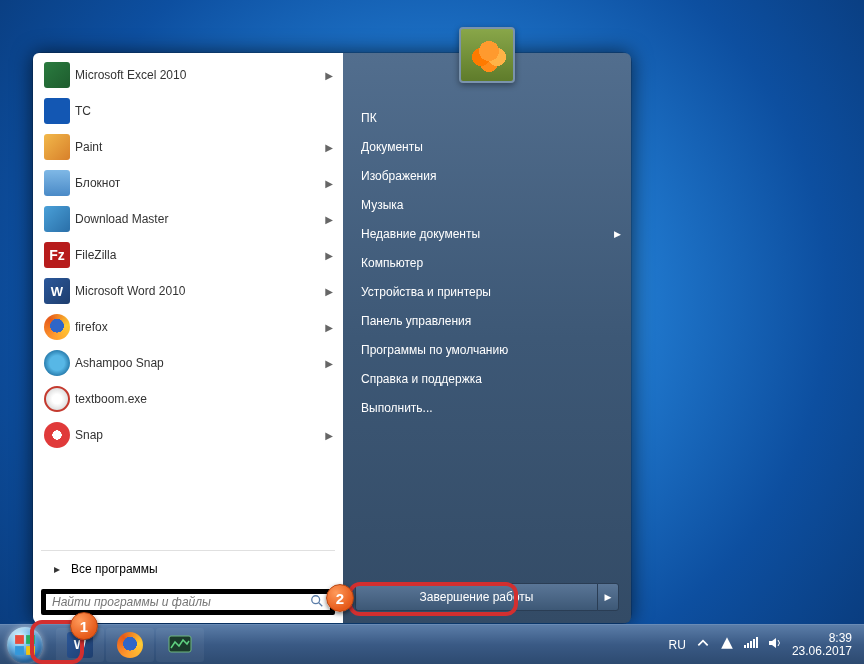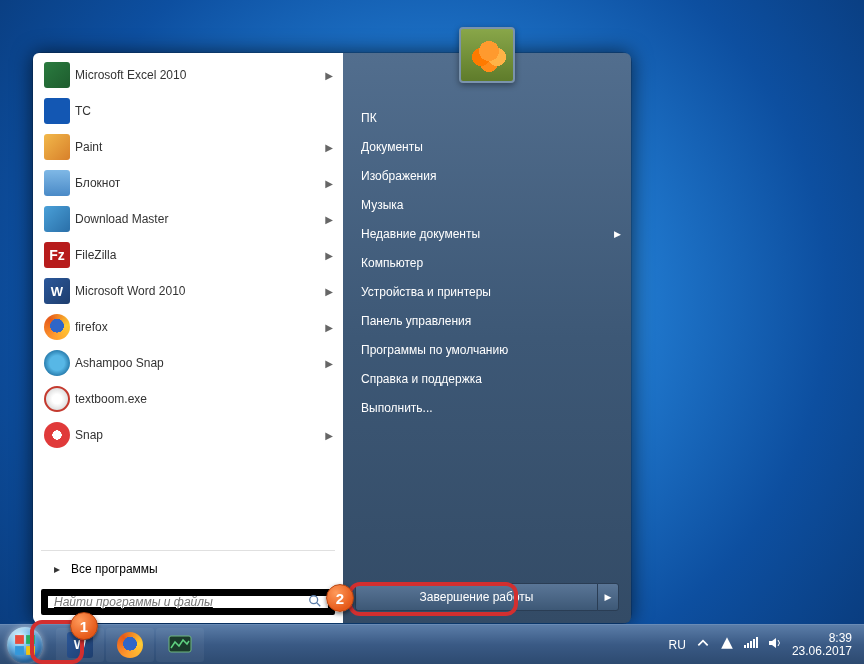--- a/index.html
+++ b/index.html
@@ -24,21 +24,21 @@
 .prog-list{flex:1;overflow:hidden;}
 .prog-item{display:flex;align-items:center;height:36px;padding:0 6px;cursor:pointer;}
 .prog-icon{width:28px;height:28px;margin-right:4px;display:flex;align-items:center;justify-content:center;}
 .prog-icon svg,.prog-icon .ic{width:26px;height:26px;}
 .prog-label{flex:1;color:#333;}
 .prog-arrow{color:#666;font-size:10px;}
 .sep{height:1px;background:#e0e0e0;margin:2px 4px;}
 .allprogs{display:flex;align-items:center;height:32px;padding:0 6px;cursor:pointer;}
 .allprogs .tri{width:28px;text-align:center;color:#333;}
 .search-row{padding:4px;}
-.search-box{width:100%;height:26px;border:7px solid #000000;border-radius:2px;display:flex;align-items:center;padding:0 6px;background:#fff;text-decoration:underline;}
+.search-box{width:100%;height:26px;border:5px solid #000000;border-radius:2px;display:flex;align-items:center;padding:0 6px;background:#fff;}
 .search-box input{flex:1;border:none;outline:none;font-style:italic;color:#666;font-size:12px;background:transparent;}
 .search-box .mag{color:#5b7da8;}
 .r-item{padding:7px 18px;cursor:pointer;position:relative;font-size:13px;}
 .r-item .sub-arrow{position:absolute;right:10px;top:50%;transform:translateY(-50%);font-size:9px;}
 .r-spacer{flex:1;}
 .shutdown-row{display:flex;margin:8px 12px 12px;}
 .shutdown-btn{flex:1;background:linear-gradient(to bottom,#5a7697,#3d5876);border:1px solid #2a3d54;border-right:none;border-radius:3px 0 0 3px;color:#fff;padding:6px 10px;text-align:center;cursor:pointer;font-size:12px;}
 .shutdown-arrow{width:22px;background:linear-gradient(to bottom,#5a7697,#3d5876);border:1px solid #2a3d54;border-radius:0 3px 3px 0;display:flex;align-items:center;justify-content:center;cursor:pointer;color:#fff;font-size:9px;}
 .callout{position:absolute;border:4px solid #d32f2f;border-radius:12px;pointer-events:none;}
 .callout-1{left:30px;bottom:0px;width:54px;height:44px;}

